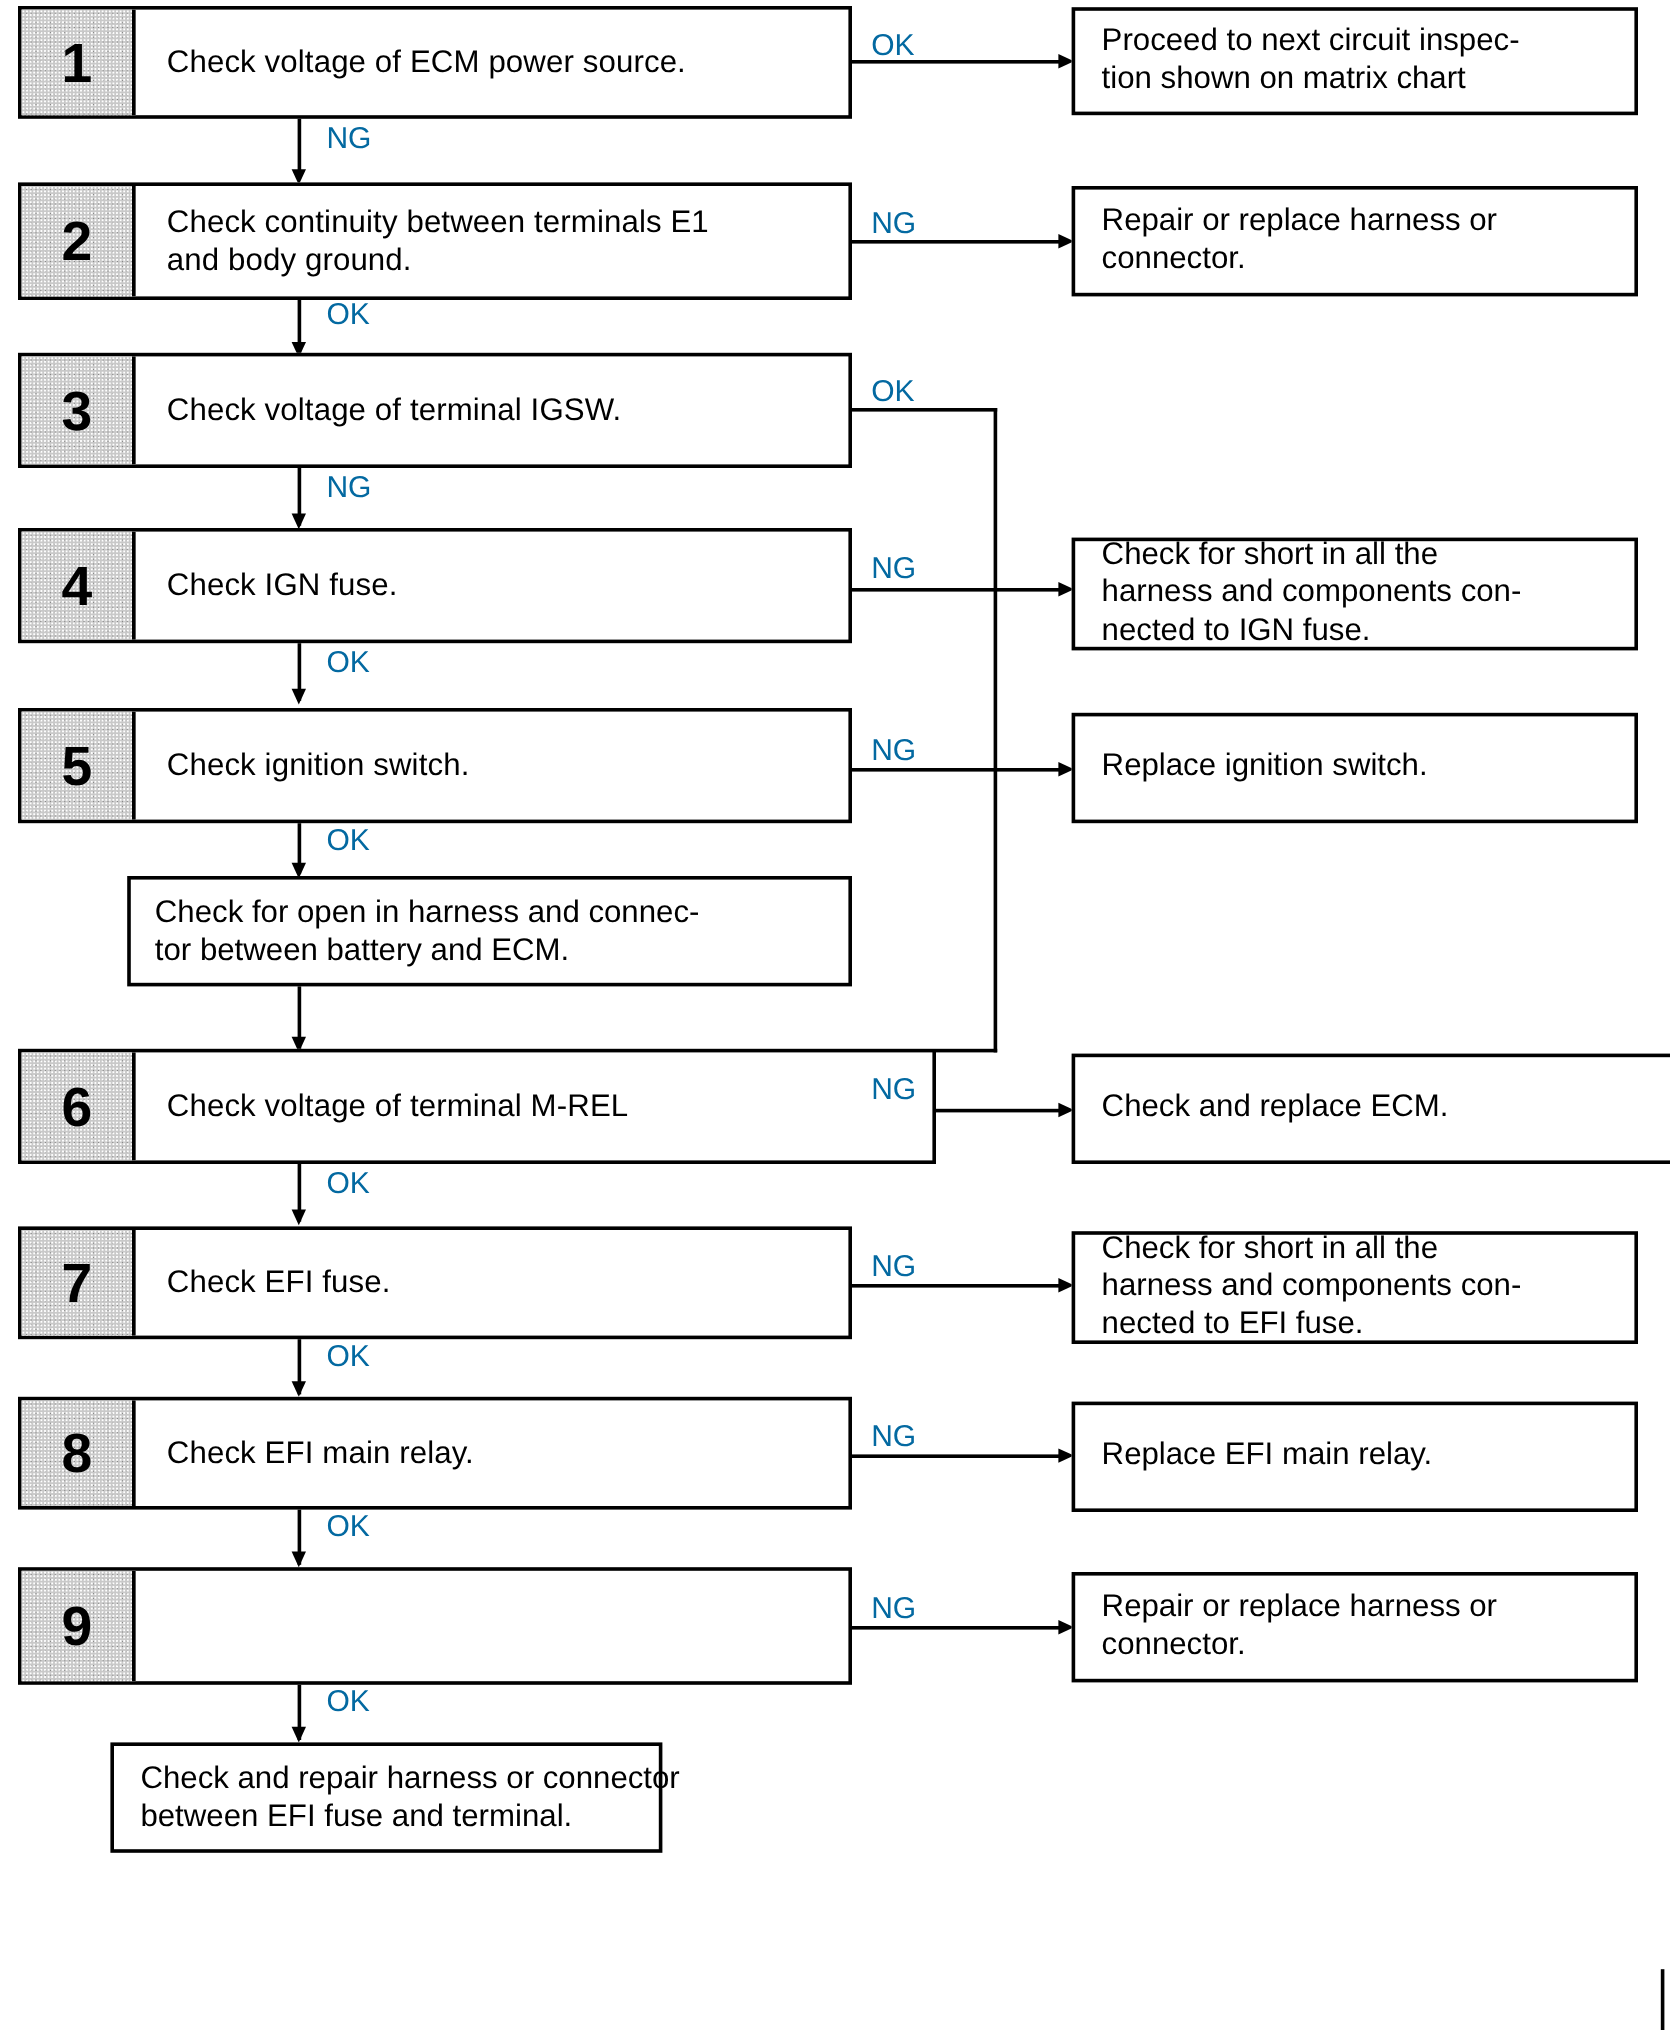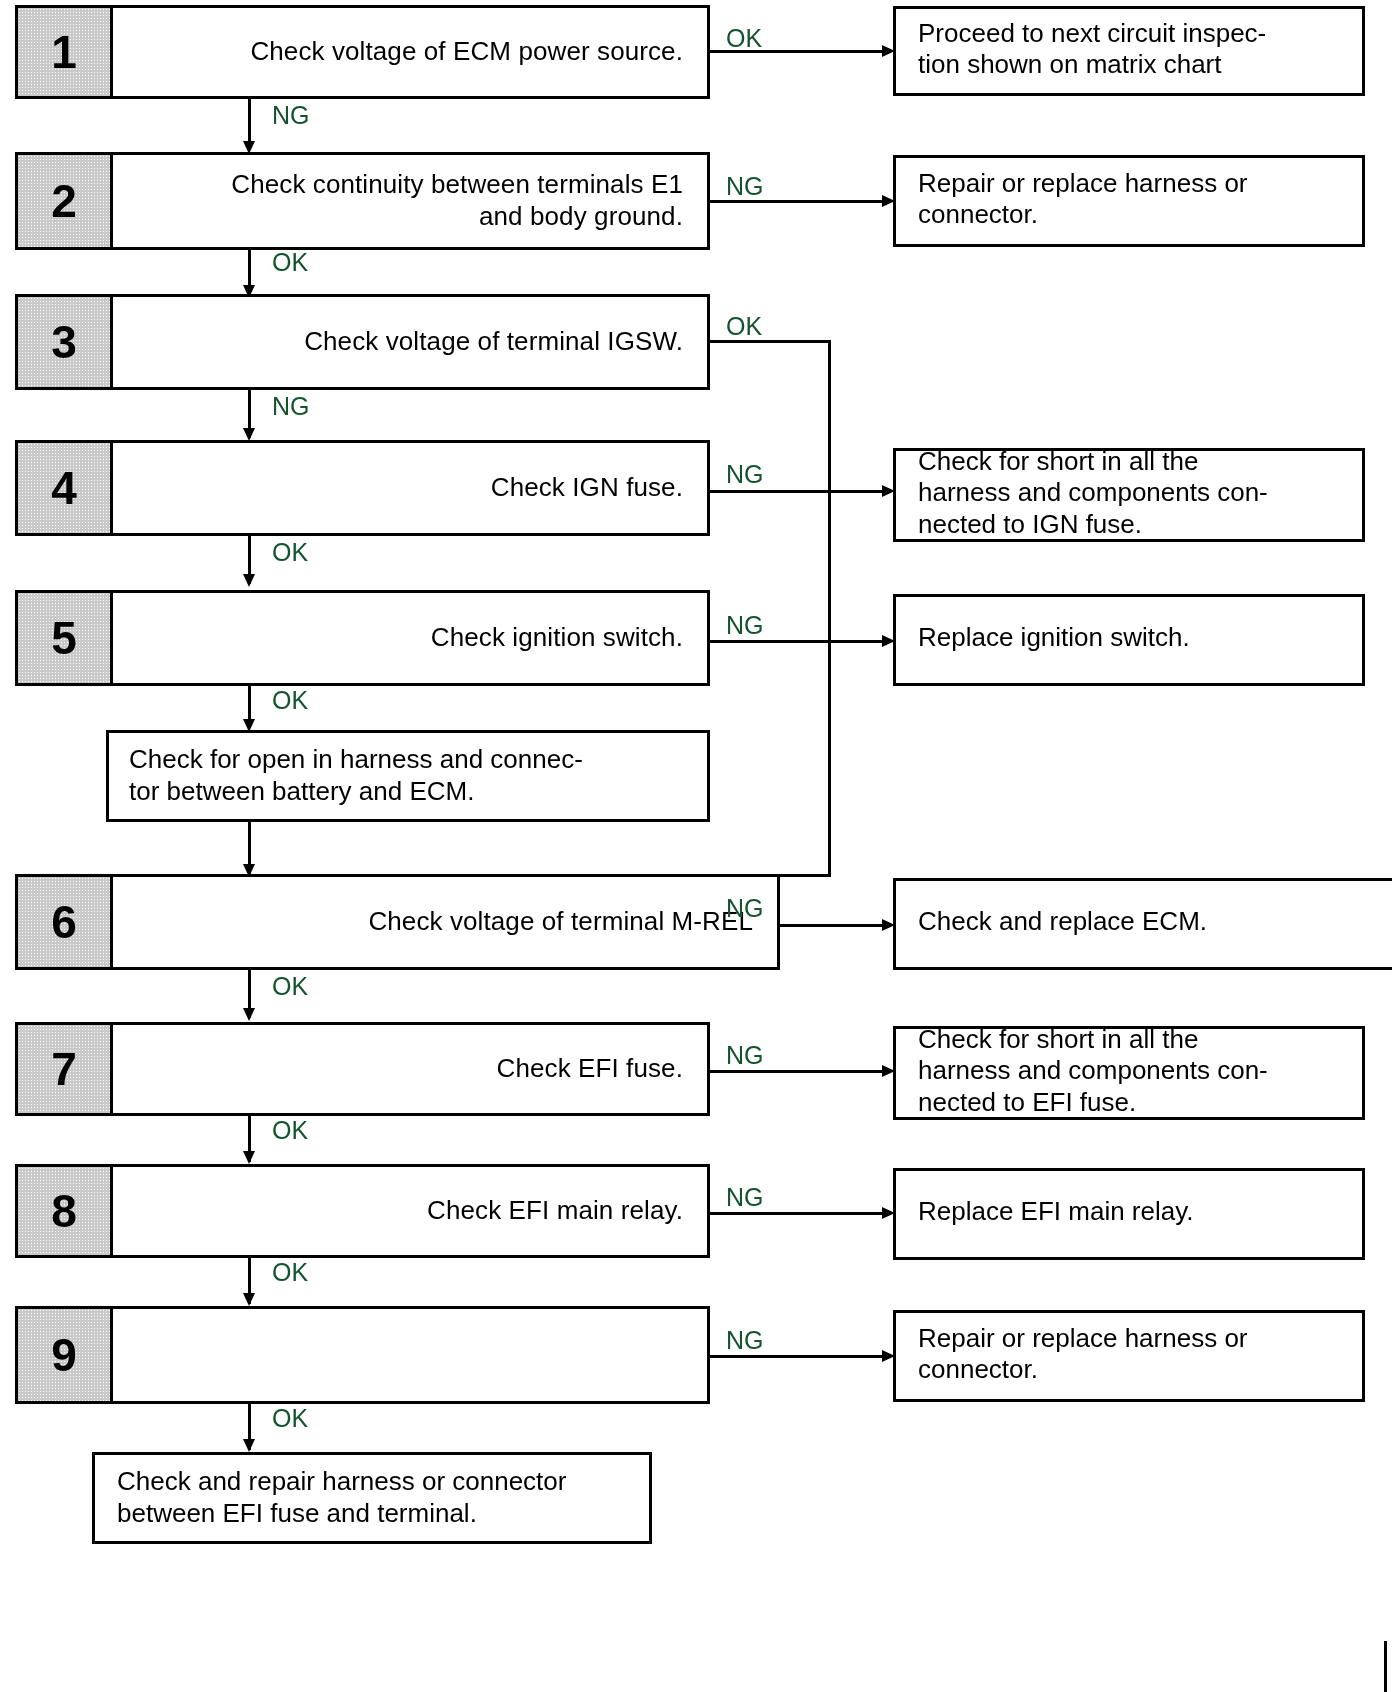--- a/index.html
+++ b/index.html
@@ -49,21 +49,20 @@
   .step-text {
     flex: 1 1 auto;
     display: flex;
     flex-direction: column;
     justify-content: center;
     padding: 0 24px 0 26px;
     font-size: 26px;
     line-height: 1.22;
     color: #000;
     letter-spacing: 0.1px;
-    align-items: flex-end;
   }
   
   .plain-box {
     position: absolute;
     box-sizing: border-box;
     border: 3px solid #000;
     background: #fff;
     display: flex;
     flex-direction: column;
     justify-content: center;
@@ -101,21 +100,21 @@
   .arrow-right {
     position: absolute;
     width: 0; height: 0;
     border-top: 6px solid transparent;
     border-bottom: 6px solid transparent;
     border-left: 13px solid #000;
   }
   .edge-label {
     position: absolute;
     font-size: 25px;
-    color: #14532d;
+    color: #0369a1;
     white-space: nowrap;
     line-height: 1;
   }
   .tick-mark { position: absolute; background: #000; width: 3px; }
 </style>
 </head>
 <body>
 
 <div id="canvas">
 
@@ -278,20 +277,20 @@
   <div class="edge-label" style="left:726px; top:1328px;">NG</div>
   <div class="vline" style="left:248px; top:1404px; height:46px;"></div>
   <div class="arrow-down" style="left:243px; top:1439px;"></div>
   <div class="edge-label" style="left:272px; top:1406px;">OK</div>
 
   <div class="result-box" style="left:893px; top:1310px; width:472px; height:92px;">
     <span class="ln">Repair or replace harness or</span>
     <span class="ln">connector.</span>
   </div>
 
-  <div class="plain-box" style="left:92px; top:1452px; width:560px; height:92px;">
+  <div class="plain-box" style="left:92px; top:1452px; width:460px; height:92px;">
     <span class="ln">Check and repair harness or connector</span>
     <span class="ln">between EFI fuse and terminal.</span>
   </div>
 
   <div class="tick-mark" style="left:1384px; top:1641px; height:51px;"></div>
 
 </div>
 
 </body></html>

